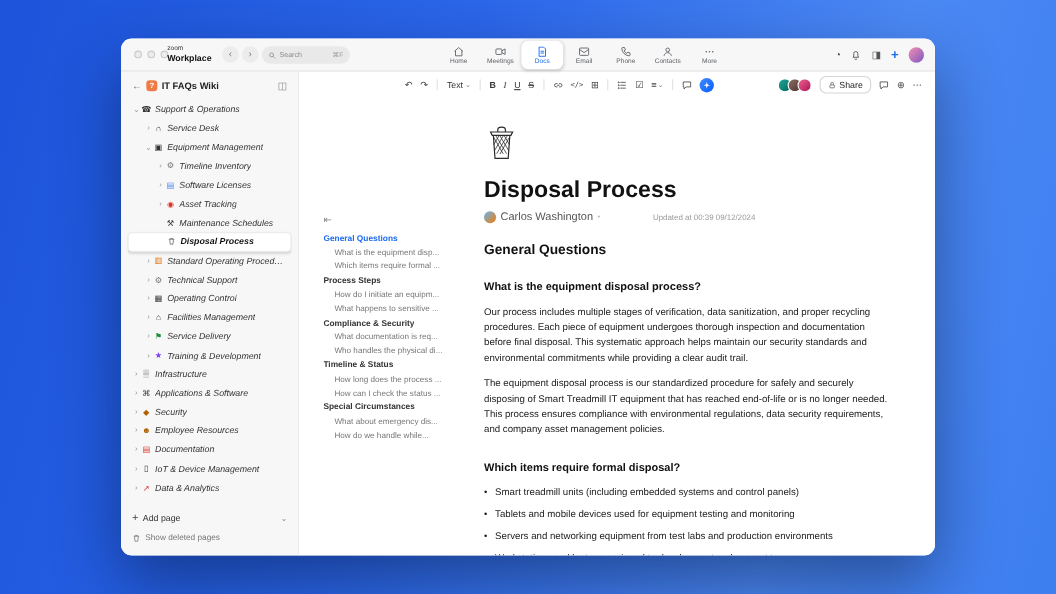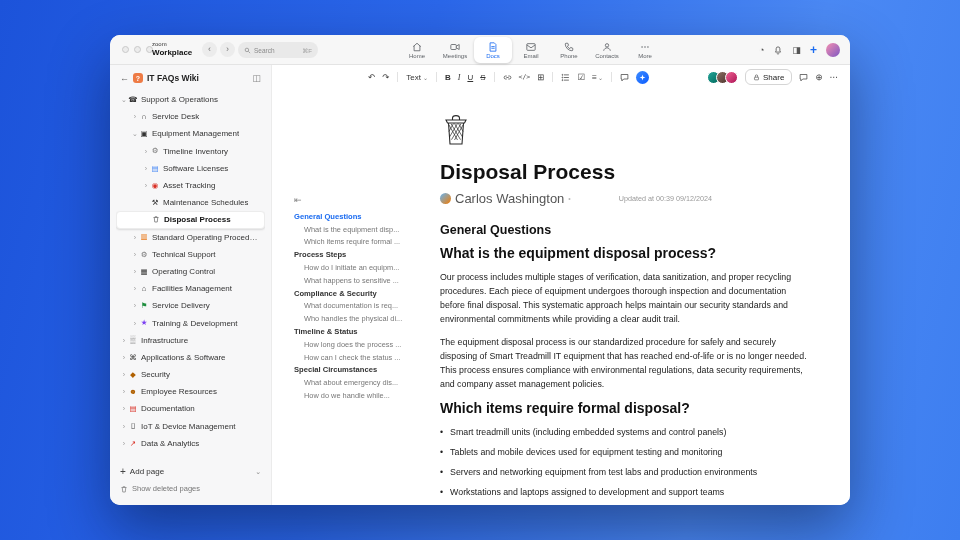--- a/index.html
+++ b/index.html
@@ -45,21 +45,21 @@
     display:flex;align-items:center;justify-content:center;flex:0 0 auto;}
   .sb-title{font-size:8.5px;font-weight:bold;color:#222;flex:1;white-space:nowrap;}
   .sb-collapse{color:#888;font-size:9px;}
   .sb-tree{flex:1;overflow:hidden;}
   .sb-row{display:flex;align-items:center;height:17.2px;border-radius:4px;padding:0 4px;}
   .sb-row.lvl1{padding-left:15px;}
   .sb-row.lvl2{padding-left:26px;}
   .chev{width:8px;font-size:7px;color:#999;text-align:center;flex:0 0 auto;}
   .ic{width:10px;font-size:7.5px;text-align:center;flex:0 0 auto;margin-right:3px;line-height:1;}
   .ic svg{width:8px;height:8px;stroke:#777;fill:none;stroke-width:1.6;}
-  .lbl{font-size:8px;color:#333;white-space:nowrap;overflow:hidden;text-overflow:ellipsis;}
+  .lbl{font-size:8px;color:#333;white-space:nowrap;overflow:hidden;text-overflow:ellipsis;font-style:italic;}
   .sb-row.selected{background:#fff;border:1px solid #ececec;box-shadow:0 1px 2px rgba(0,0,0,.12);}
   .sb-row.selected .lbl{font-weight:bold;color:#111;}
   .c-dark{color:#333;} .c-grey{color:#777;} .c-red{color:#d93025;} .c-orange{color:#e8710a;}
   .c-green{color:#1e8e3e;} .c-purple{color:#7b3ff2;} .c-amber{color:#b06000;} .c-blue{color:#4285f4;}
   .sb-footer{flex:0 0 auto;padding-top:2px;}
   .add-row,.deleted-row{display:flex;align-items:center;gap:4px;height:17px;padding:0 4px;}
   .add-plus{font-size:10px;color:#444;line-height:1;}
   .add-lbl{font-size:8px;color:#333;flex:1;}
   .add-caret{font-size:7px;color:#888;}
   .deleted-row svg{width:8px;height:8px;stroke:#888;fill:none;stroke-width:1.6;}
@@ -100,25 +100,25 @@
   .ol-row{height:12.8px;display:flex;align-items:center;}
   .ol-section{font-size:7.6px;font-weight:600;color:#333;white-space:nowrap;overflow:hidden;text-overflow:ellipsis;max-width:126px;}
   .ol-row.active .ol-section{color:#1a6bf0;}
   .ol-item{font-size:7.4px;color:#777;padding-left:10px;white-space:nowrap;overflow:hidden;text-overflow:ellipsis;max-width:126px;}
 
   .doc{flex:1;min-width:0;padding:22px 42px 0 16px;overflow:hidden;}
   .doc-trash svg{width:32px;height:36px;stroke:#2a2a2a;fill:none;stroke-width:1.1;}
   .doc-title{font-size:21px;font-weight:bold;color:#111;margin-top:9px;}
   .byline{display:flex;align-items:center;gap:4px;margin-top:7px;}
   .byline-av{width:11px;height:11px;border-radius:50%;background:linear-gradient(135deg,#64b5f6,#f57c00);flex:0 0 auto;}
-  .byline-name{font-size:13px;color:#555;}
+  .byline-name{font-size:10px;color:#555;}
   .byline-dot{font-size:7px;color:#bbb;}
   .byline-upd{font-size:7.2px;color:#999;padding-left:44px;}
   .doc-h2{font-size:12.5px;font-weight:bold;color:#111;margin-top:17px;}
-  .doc-h3{font-size:14px;font-weight:bold;color:#111;margin-top:8px;}
+  .doc-h3{font-size:10px;font-weight:bold;color:#111;margin-top:22px;}
   .doc-p{font-size:8.8px;line-height:1.6;color:#222;margin-top:9px;max-width:380px;}
   .doc-ul{list-style:none;margin-top:11px;}
   .doc-li{font-size:8.8px;color:#222;margin-bottom:10px;display:flex;gap:7px;max-width:380px;}
   .doc-li .b{color:#222;}
 </style>
 </head>
 <body>
 
 <div class="stage">
   <div class="window">

